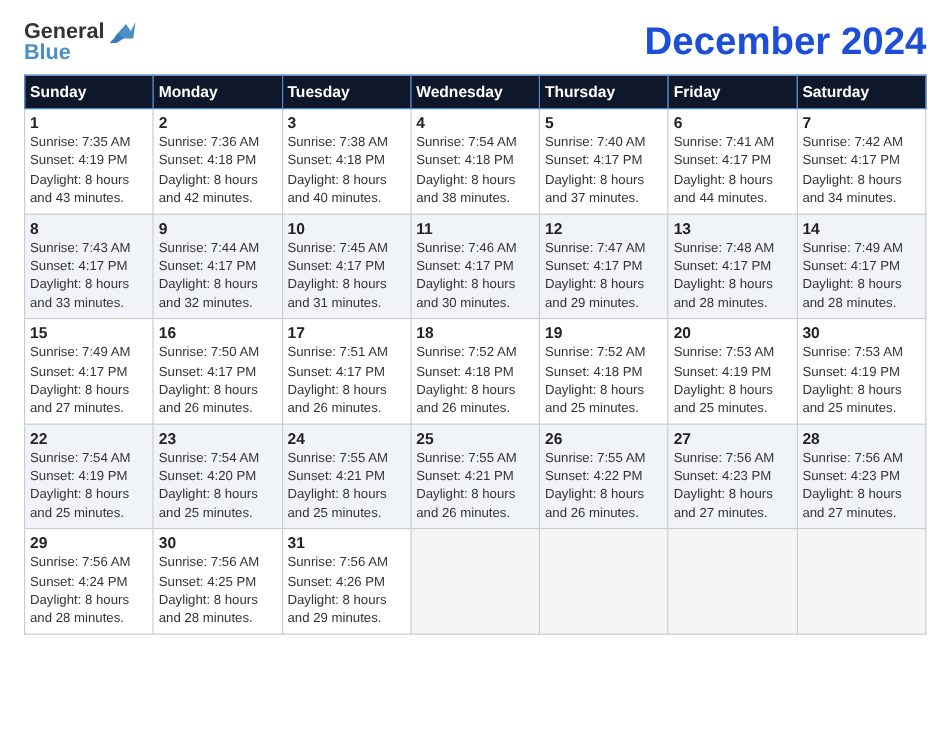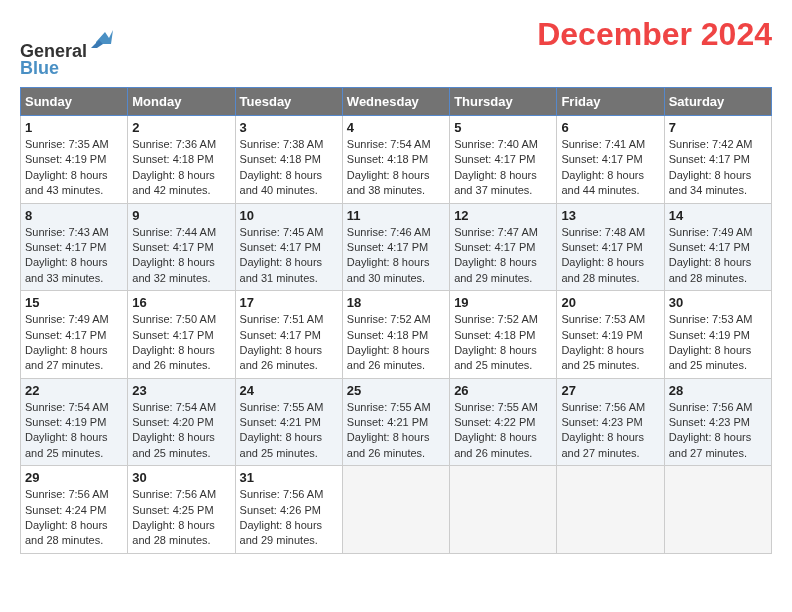--- a/index.html
+++ b/index.html
@@ -25,33 +25,33 @@
       display: flex;
       align-items: center;
       gap: 2px;
     }
     .title-area {
       text-align: right;
     }
     .month-title {
       font-size: 32px;
       font-weight: bold;
-      color: #ef4444;
+      color: #1d4ed8;
     }
     .location-title {
       font-size: 15px;
       color: #555;
     }
     .calendar {
       width: 100%;
       border-collapse: collapse;
       font-size: 11px;
     }
     .calendar th {
-      background: #737373;
+      background: #0f172a;
       color: #fff;
       padding: 6px 4px;
       text-align: left;
       font-size: 13px;
       font-weight: bold;
       border: 1px solid #5588cc;
     }
     .calendar td {
       border: 1px solid #ccc;
       vertical-align: top;
@@ -77,21 +77,21 @@
     .row-shaded td {
       background: #f0f4f8;
     }
   </style>
 </head>
 <body>
 
 <div class="header-area">
   <div class="logo">
     <div class="logo-row">
-      <span style="font-size:18px;font-weight:bold;color:#333;margin-top:25px;">General</span>
+      <span style="font-size:18px;font-weight:bold;color:#333;">General</span>
       <svg width="22" height="18" viewBox="0 0 22 18" style="margin-left:2px;">
         <polygon points="5,12 14,2 18,8 22,0 20,14 5,14" fill="#4a90c4"></polygon>
         <polygon points="0,18 8,10 12,14 6,18" fill="#3a7ab4"></polygon>
       </svg>
     </div>
     <span style="font-size:18px;font-weight:bold;color:#4a90c4;margin-top:-4px;">Blue</span>
   </div>
   <div class="title-area">
     <div class="month-title">December 2024</div>
   </div>

